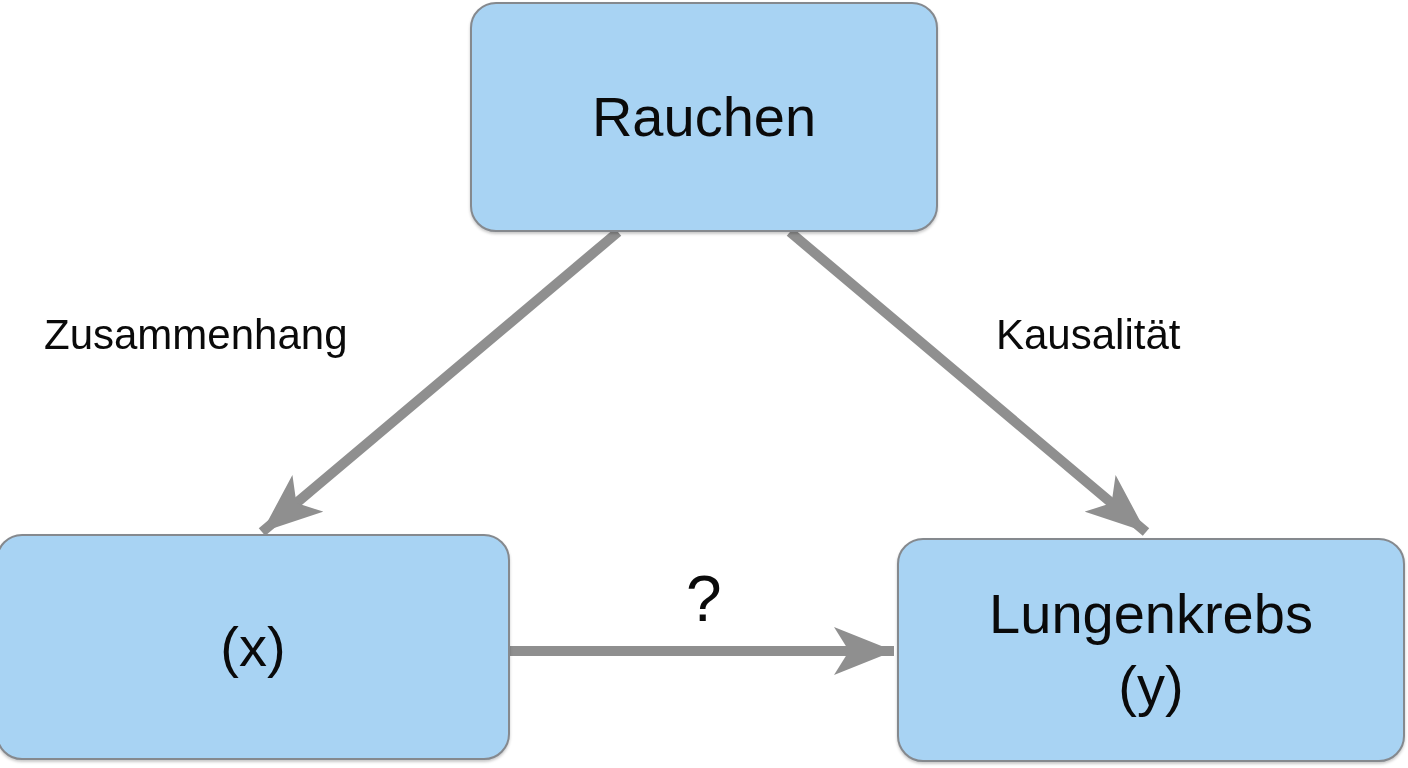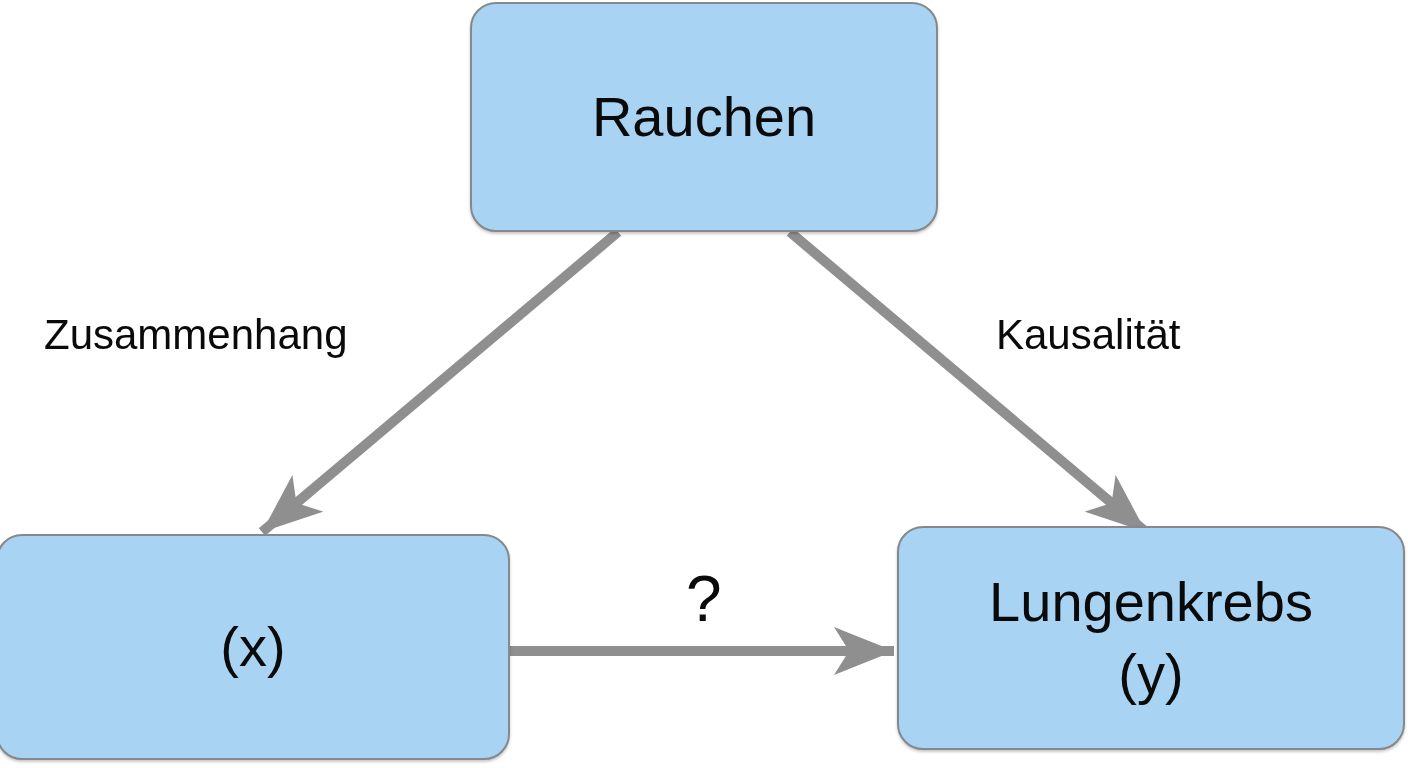--- a/index.html
+++ b/index.html
@@ -43,21 +43,21 @@
     align-items: center;
     justify-content: center;
     text-align: center;
     color: var(--text, #0a0a0a);
     font-size: 56px;
     line-height: 72px;
     box-sizing: border-box;
   }
   .node-top    { left: 470px; top: 2px;   width: 468px; height: 230px; }
   .node-left   { left: -4px;  top: 534px; width: 514px; height: 226px; }
-  .node-right  { left: 897px; top: 526px; width: 508px; height: 224px; }
+  .node-right  { left: 897px; top: 538px; width: 508px; height: 224px; }
   .edge-label {
     position: absolute;
     color: var(--text, #0a0a0a);
     font-size: 42px;
     line-height: 74px;
     white-space: nowrap;
   }
   .label-association { left: 44px;  top: 298px; }
   .label-causality   { left: 963px; top: 298px; margin-left: 33px; }
   .label-question    { left: 686px; top: 562px; font-size: 64px; }

